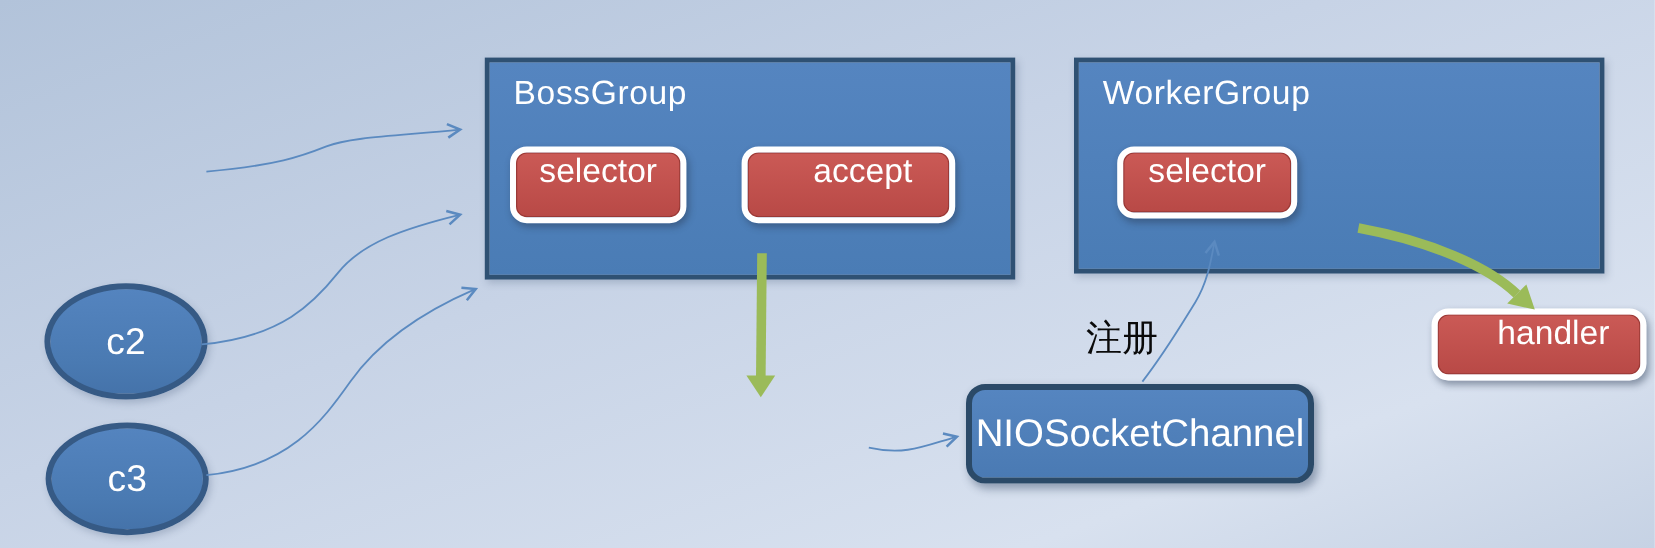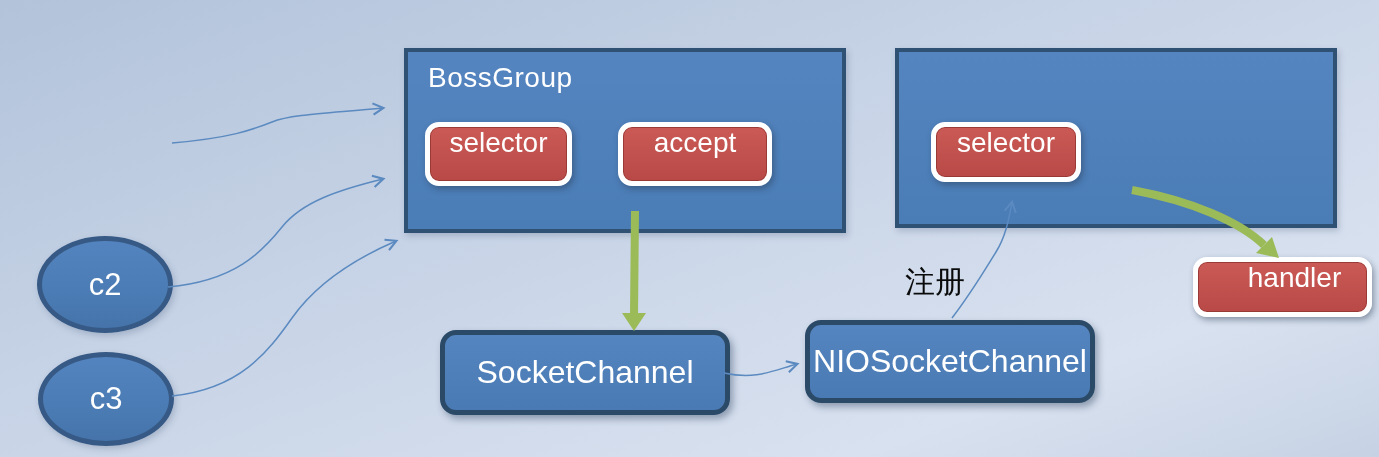--- a/index.html
+++ b/index.html
@@ -72,38 +72,36 @@
   </div>
   <div class="client" style="left:38px;top:352px;width:126px;height:84px;">
     <span>c3</span>
   </div>
 
   <div class="group" style="left:388px;top:48px;width:434px;height:177px;margin-left:16px;">
     <div class="group-title">BossGroup</div>
     <div class="chip" style="left:17px;top:70px;width:137px;height:54px;">
       <span>selector</span>
     </div>
-    <div class="chip" style="left:210px;top:70px;width:144px;height:54px;">
+    <div class="chip" style="left:210px;top:70px;width:144px;height:54px;padding-left:24px;">
       <span>accept</span>
     </div>
   </div>
 
   <div class="group" style="left:895px;top:48px;width:434px;height:172px;">
+    <div class="group-title">WorkerGroup</div>
     <div class="chip" style="left:32px;top:70px;width:140px;height:50px;">
       <span>selector</span>
     </div>
   </div>
 
   <div class="chip" style="left:1193px;top:257px;width:145px;height:50px;font-size:28px;padding-left:24px;">
     <span>handler</span>
   </div>
 
-  <div class="channel" style="left:440px;top:330px;width:280px;height:75px;">
-    <span>SocketChannel</span>
-  </div>
 
   <div class="channel" style="left:805px;top:320px;width:280px;height:73px;">
     <span>NIOSocketChannel</span>
   </div>
 
   <div class="register" style="left:905px;top:262px;">注册</div>
 
   <svg class="arrows" viewBox="0 0 1379 457" xmlns="http://www.w3.org/2000/svg">
     <defs>
       <marker id="vhead" viewBox="0 0 10 10" refX="8.2" refY="5" markerWidth="10" markerHeight="10" orient="auto">

